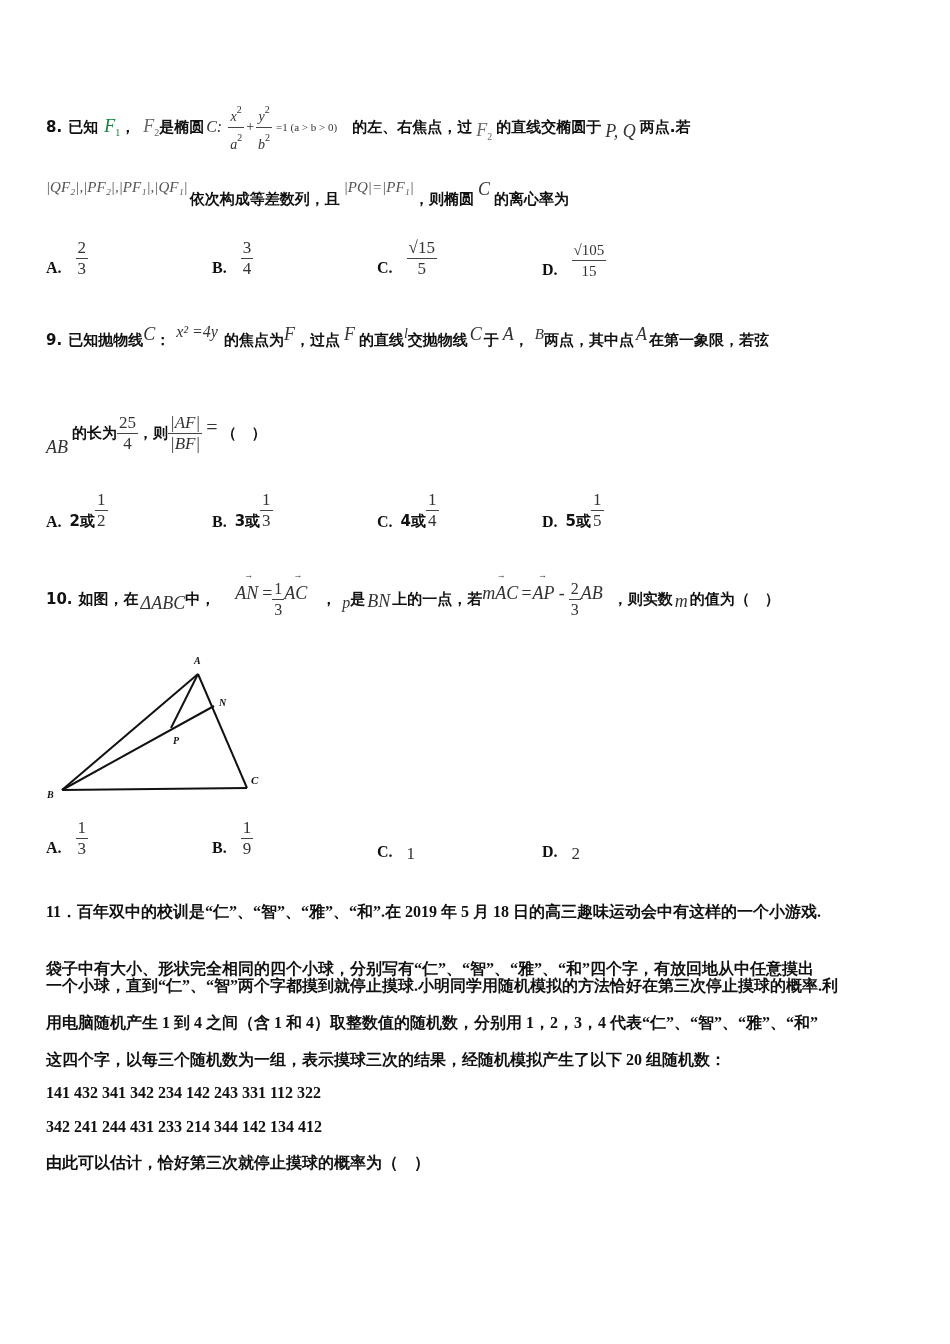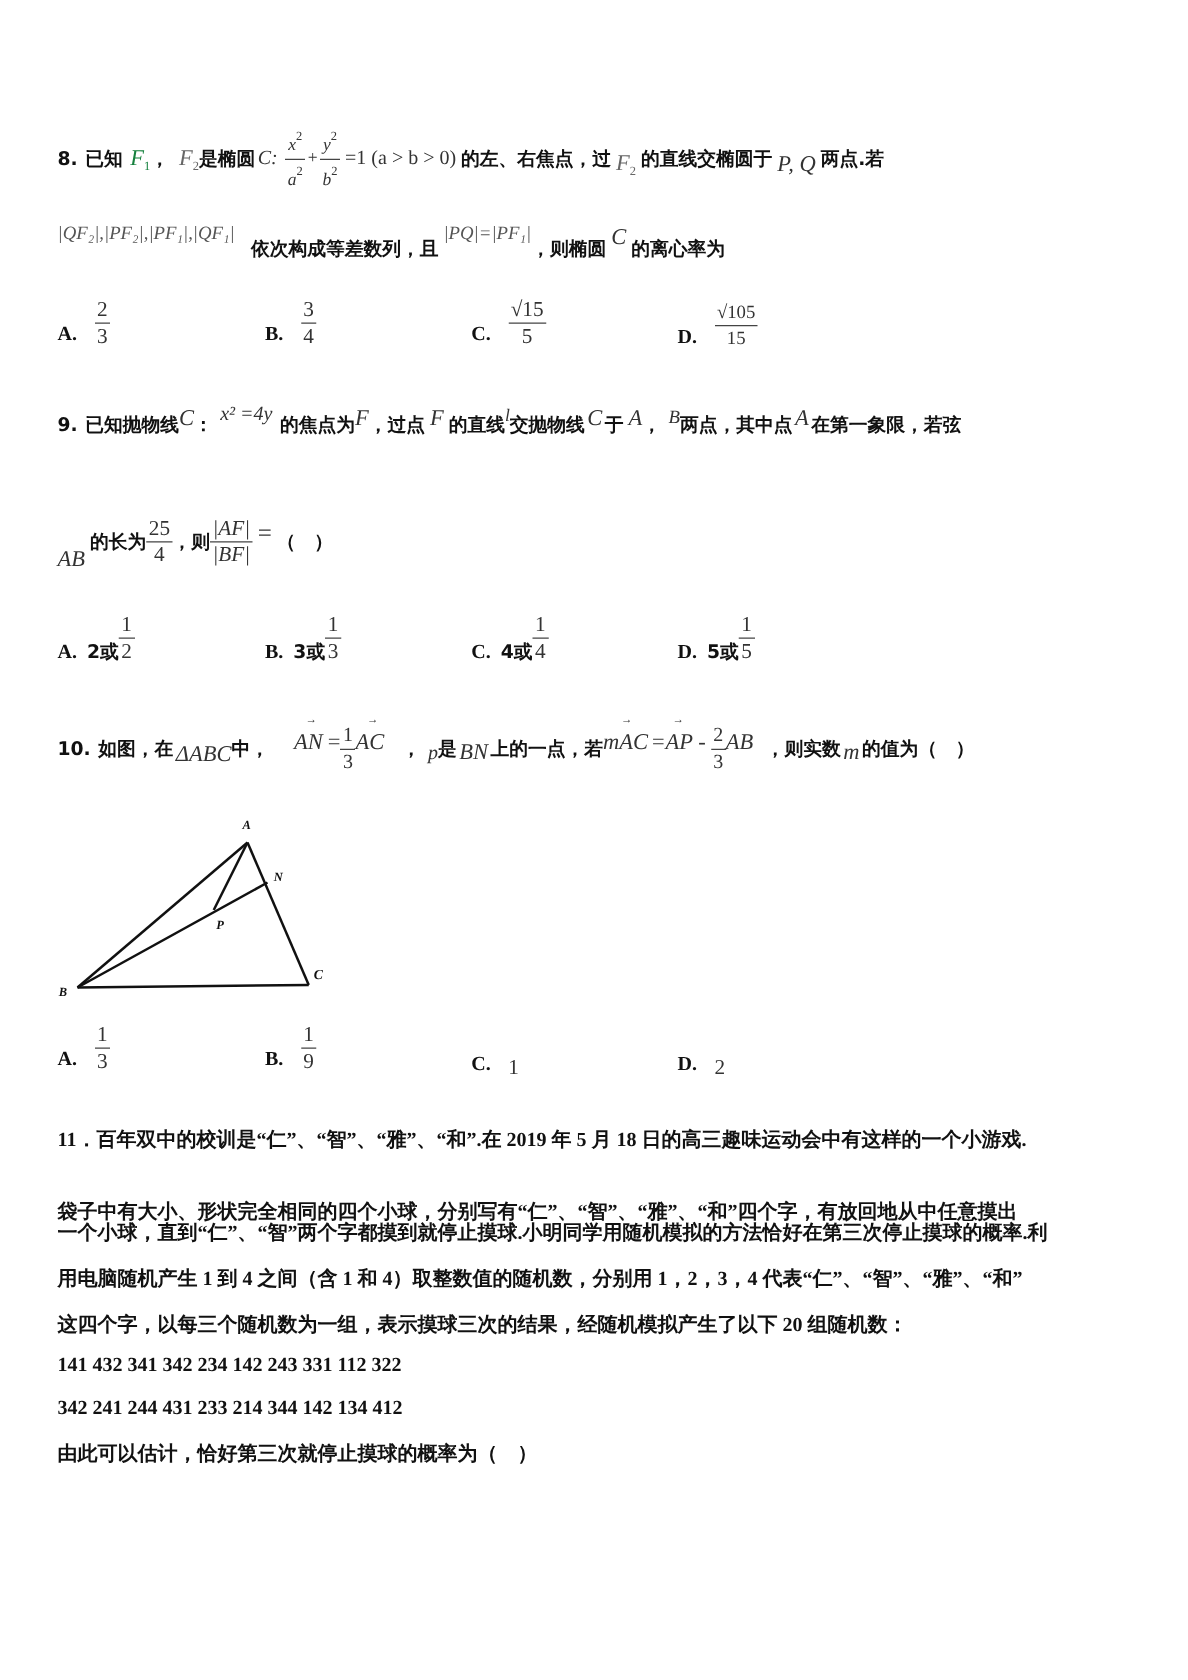--- a/index.html
+++ b/index.html
@@ -32,31 +32,31 @@
   <span class="m" style="margin-left:2px; font-size:16px;">C:</span>
   <span class="frac" style="margin-left:6px; font-size:14px; font-style:italic;">
     <span class="num"><span>x</span><span class="sup">2</span></span>
     <span class="den"><span>a</span><span class="sup">2</span></span>
   </span>
   <span class="mn" style="font-size:14px; margin:0 2px;">+</span>
   <span class="frac" style="font-size:14px; font-style:italic;">
     <span class="num"><span>y</span><span class="sup">2</span></span>
     <span class="den"><span>b</span><span class="sup">2</span></span>
   </span>
-  <span class="mn" style="font-size:16px; margin-left:4px; margin-right:4px;">=1 (a &gt; b &gt; 0)</span>
+  <span class="mn" style="font-size:11px; margin-left:4px; margin-right:15px;">=1 (a &gt; b &gt; 0)</span>
   <span>的左、右焦点，过</span>
   <span class="m" style="margin:0 4px; color:#666; position:relative; top:4px;"><span>F</span><span class="sub">2</span></span>
   <span>的直线交椭圆于</span>
   <span class="m" style="margin:0 4px; position:relative; top:4px;">P, Q</span>
   <span>两点.若</span>
 </div>
 
 <div class="abs cn" style="left:46px; top:178px; height:34px; display:flex; align-items:center;">
   <span class="m" style="font-size:15px; color:#555; position:relative; top:-8px;">|QF₂|,|PF₂|,|PF₁|,|QF₁|</span>
-  <span style="margin-left:13px; position:relative; top:4px;">依次构成等差数列，且</span>
+  <span style="margin-left:2px; position:relative; top:4px;">依次构成等差数列，且</span>
   <span class="m" style="font-size:15px; color:#555; position:relative; top:-8px; margin-left:4px;">|PQ|=|PF₁|</span>
   <span style="position:relative; top:4px;">，则椭圆</span>
   <span class="m" style="position:relative; top:-6px; margin:0 4px;">C</span>
   <span style="position:relative; top:4px;">的离心率为</span>
 </div>
 
 <div class="abs" style="left:46px; top:238px; display:flex; align-items:center;">
   <span class="opt" style="margin-top:18px">A.</span>
   <span class="frac" style="margin-left:14px; font-size:17px;">
       <span class="num">2</span>

